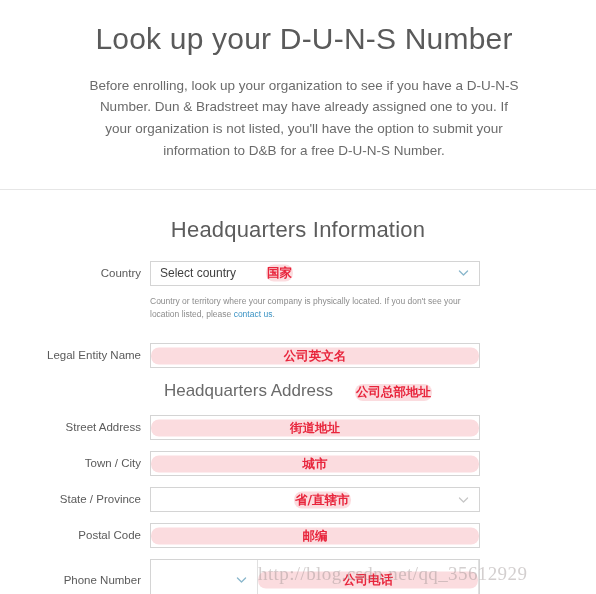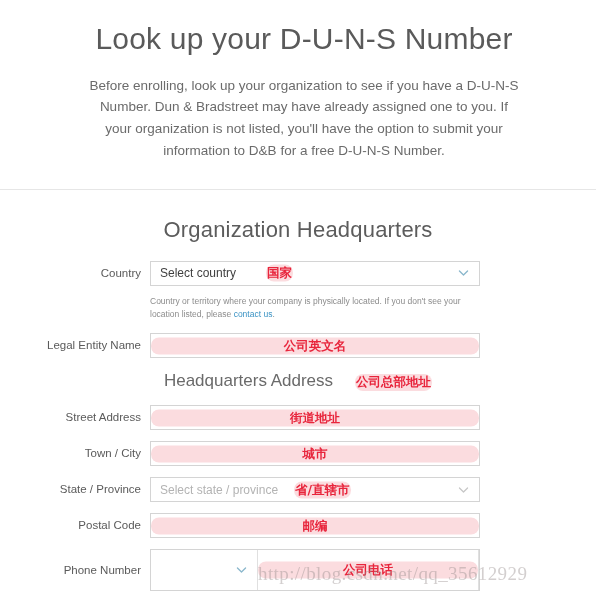--- a/index.html
+++ b/index.html
@@ -218,39 +218,39 @@
 <body>
 
 <div class="hero">
   <h1 class="hero-title">Look up your D-U-N-S Number</h1>
   <p class="hero-desc">Before enrolling, look up your organization to see if you have a D-U-N-S Number. Dun &amp; Bradstreet may have already assigned one to you. If your organization is not listed, you'll have the option to submit your information to D&amp;B for a free D-U-N-S Number.</p>
 </div>
 <div class="divider"></div>
 
 <div class="form-section">
 
-  <div class="section-title">Organization Headquarters</div>
+  <div class="section-title">Headquarters Information</div>
 
   <div class="field-row">
     <div class="field-label">Country</div>
     <div class="field-control">
       <div class="input-box select">
         <span class="placeholder">Select country</span>
         <span class="annot annot-inline-left">国家</span>
         <svg class="chevron" viewBox="0 0 16 16">
           <path d="M3 5.5 L8 10.5 L13 5.5" fill="none" stroke="#8ab7cc" stroke-width="1.6" stroke-linecap="round" stroke-linejoin="round"></path>
         </svg>
       </div>
     </div>
   </div>
   <div class="helper-text">
     <span>Country or territory where your company is physically located. If you don't see your location listed, please </span><a class="helper-link" href="#">contact us</a><span>.</span>
   </div>
 
-  <div class="field-row" style="margin-top:13px;">
+  <div class="field-row" style="margin-top:23px;">
     <div class="field-label">Legal Entity Name</div>
     <div class="field-control">
       <div class="input-box">
         <span></span>
         <span class="annot annot-center">公司英文名</span>
       </div>
     </div>
   </div>
 
   <div class="subsection-row">
@@ -275,21 +275,20 @@
         <span></span>
         <span class="annot annot-center">城市</span>
       </div>
     </div>
   </div>
 
   <div class="field-row" style="margin-top:11px;">
     <div class="field-label">State / Province</div>
     <div class="field-control">
       <div class="input-box select">
-        <span class="placeholder muted">Select state / province</span>
         <span class="annot" style="position:absolute;left:143px;top:50%;transform:translateY(-50%);">省/直辖市</span>
         <svg class="chevron" viewBox="0 0 16 16">
           <path d="M3 5.5 L8 10.5 L13 5.5" fill="none" stroke="#c6c6c6" stroke-width="1.5" stroke-linecap="round" stroke-linejoin="round"></path>
         </svg>
       </div>
     </div>
   </div>
 
   <div class="field-row" style="margin-top:11px;">
     <div class="field-label">Postal Code</div>

